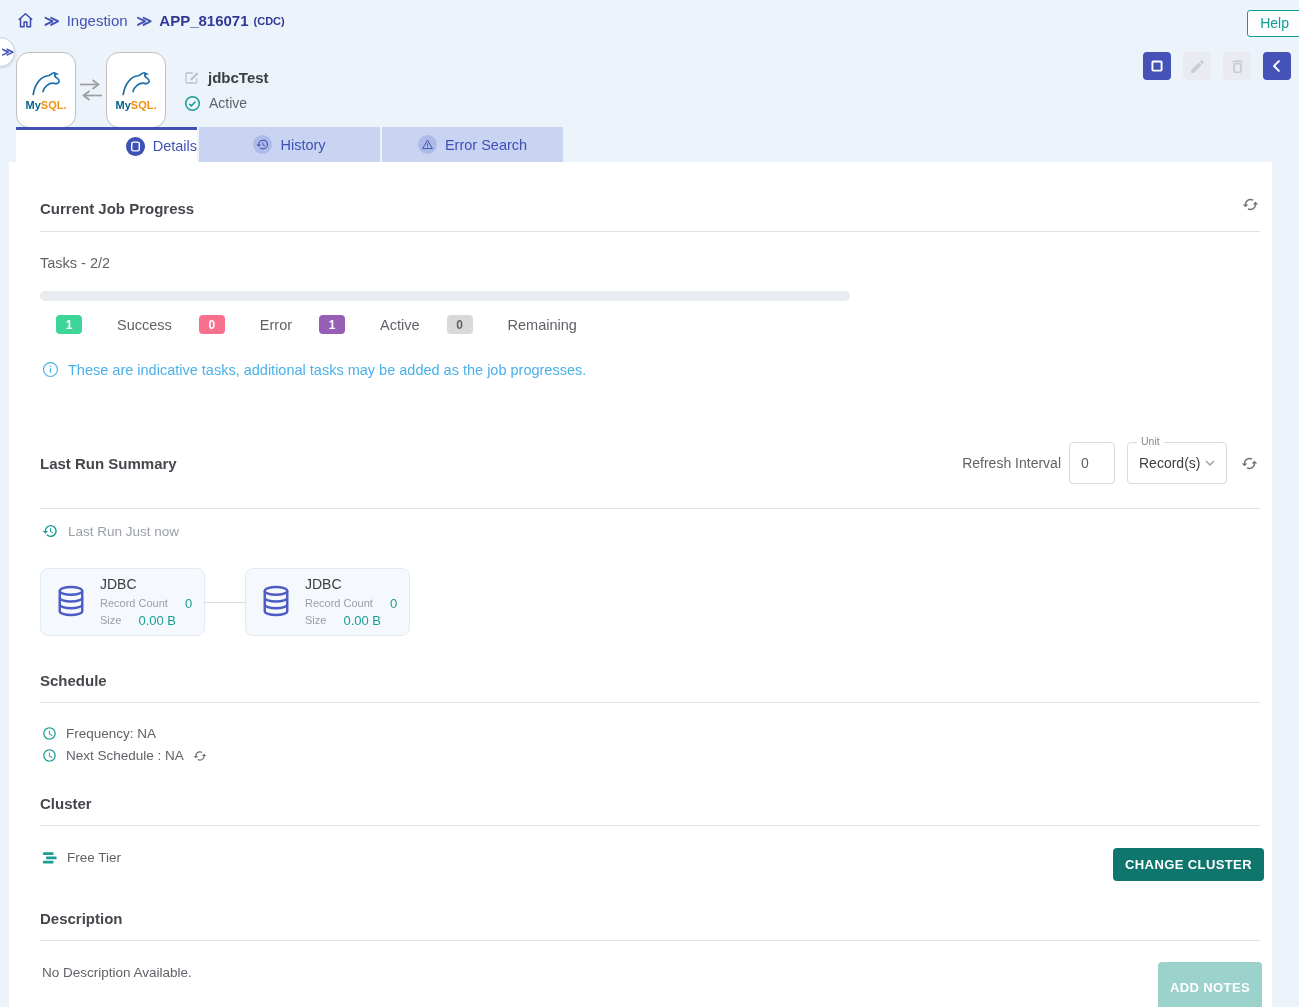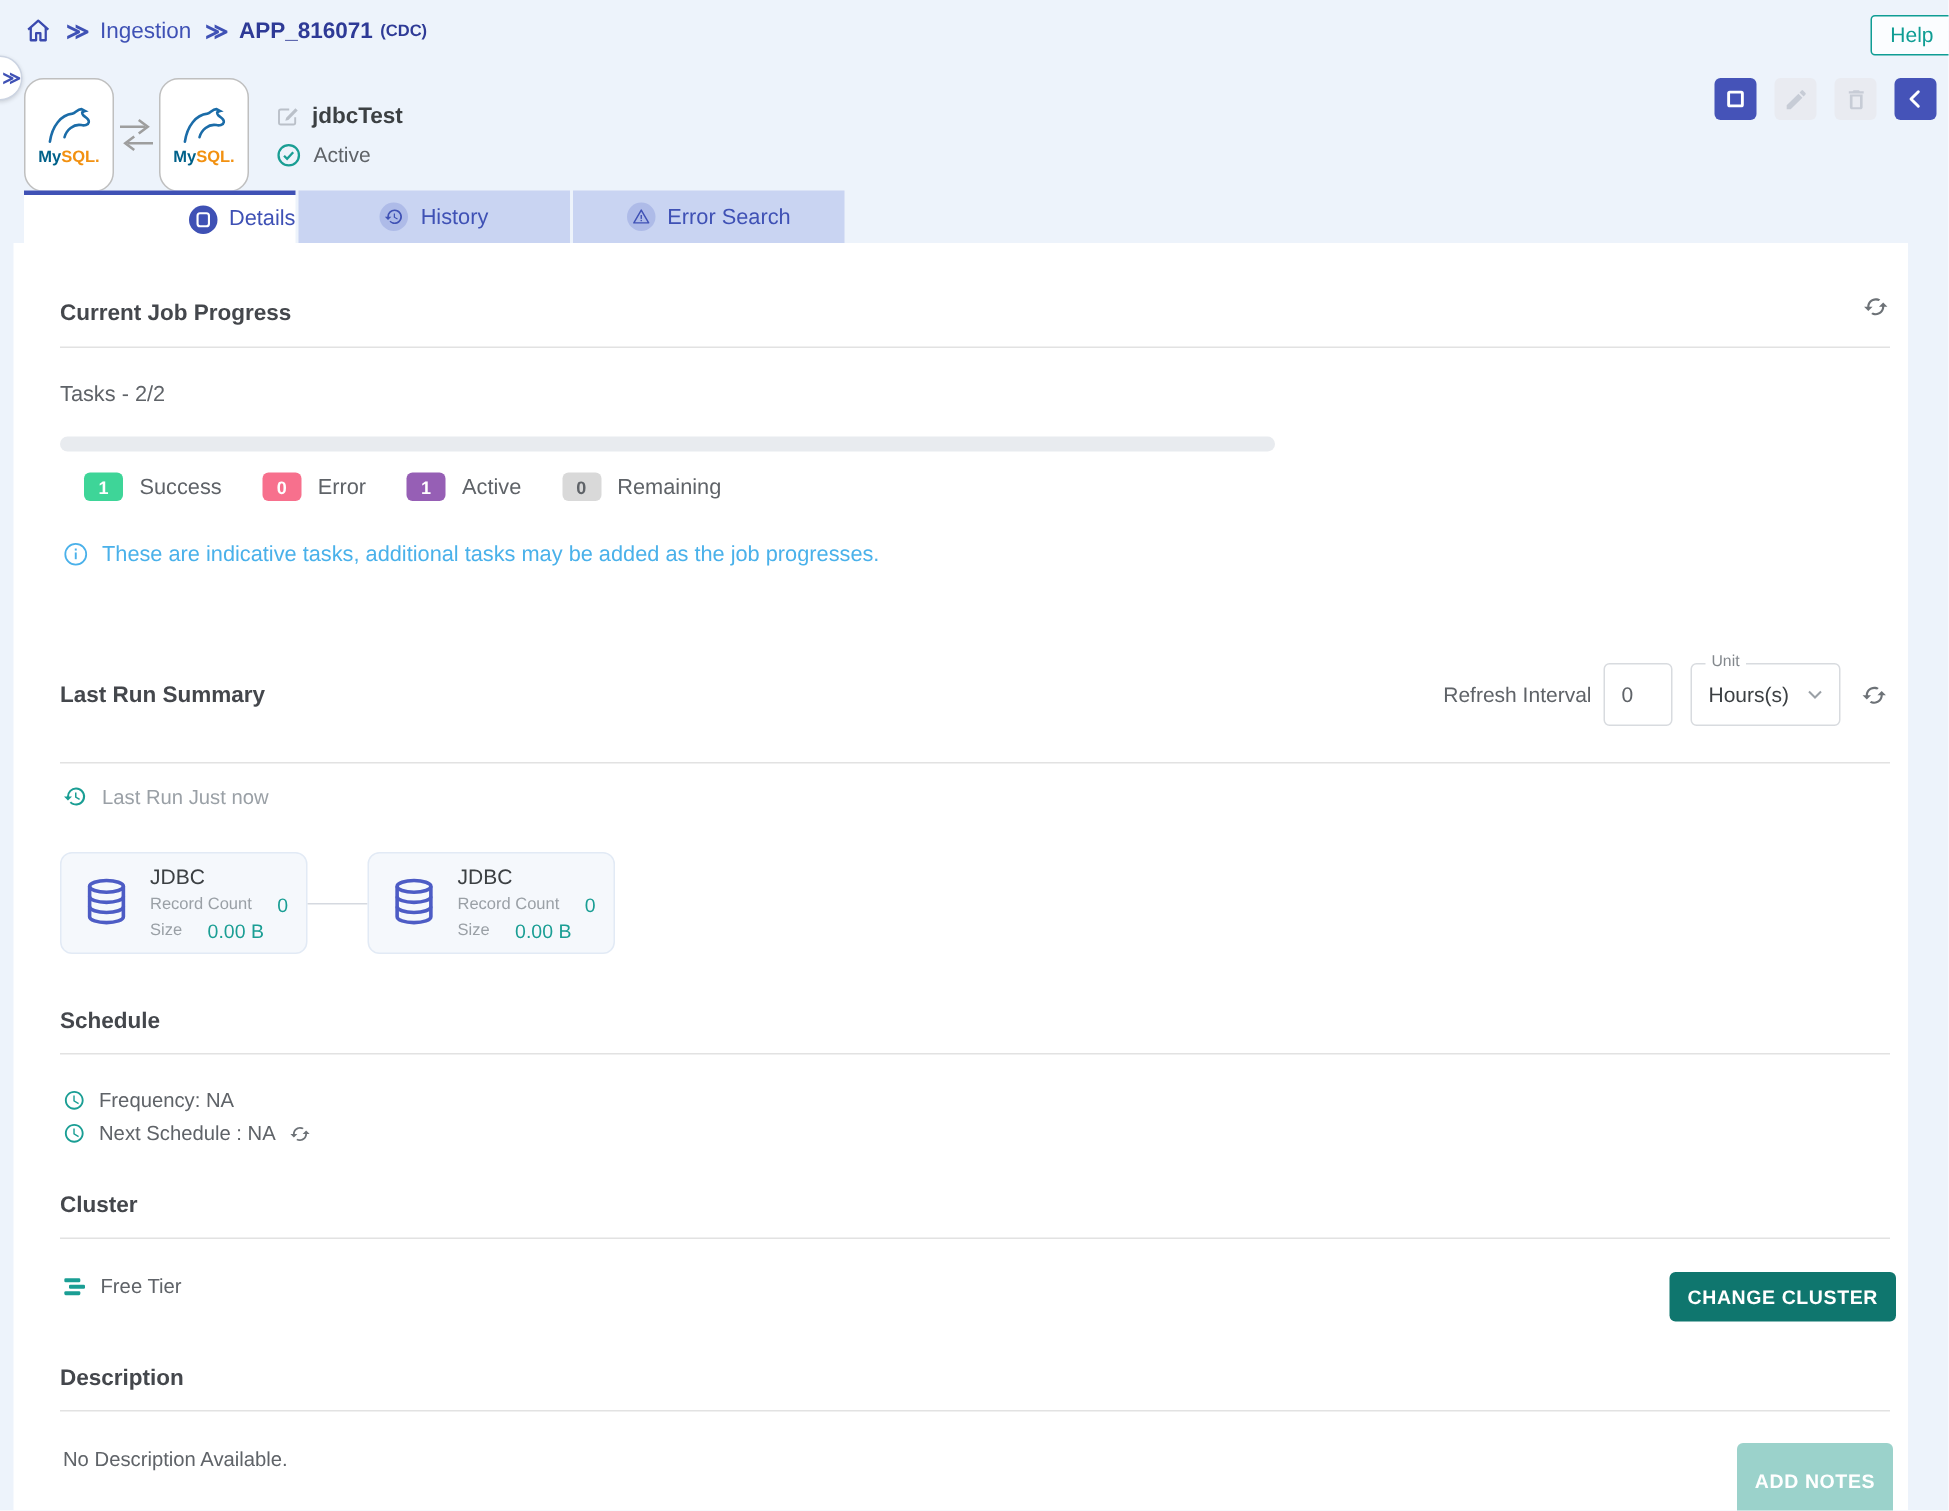--- a/index.html
+++ b/index.html
@@ -93,21 +93,21 @@
   .legend .grp { display:flex; align-items:center; gap:11px; margin-right:27px; }
   .badge {
     min-width:26px; height:19px; padding:0 6px; border-radius:4px;
     display:flex; align-items:center; justify-content:center;
     color:#fff; font-size:12px; font-weight:bold;
   }
   .badge.success { background:#3ed598; }
   .badge.error { background:#f7708d; }
   .badge.active { background:#965fb5; }
   .badge.remaining { background:#d9d9d9; color:#5f6368; }
-  .legend .lbl { font-size:14.5px; color:#5f6368; }
+  .legend .lbl { font-size:14.5px; color:#5f6368;margin-left:24px; }
 
   .note-line { position:absolute; left:33px; top:199px; display:flex; align-items:center; gap:9px; }
   .note-text { color:#4ab1ea; font-size:14.5px; }
 
   
   .interval-row { position:absolute; right:14px; top:280px; display:flex; align-items:center; }
   .interval-label { font-size:14px; color:#5f6368; margin-right:8px; }
   .interval-input {
     width:46px; height:42px; border:1px solid #d8dbdf; border-radius:4px;
     font-size:14px; color:#5f6368; padding-left:11px; outline:none;
@@ -321,21 +321,21 @@
       </svg>
     <span class="note-text">These are indicative tasks, additional tasks may be added as the job progresses.</span>
   </div>
 
   <div class="sec-title" style="top:293px">Last Run Summary</div>
   <div class="interval-row">
     <span class="interval-label">Refresh Interval</span>
     <input class="interval-input" value="0" style="">
     <div class="unit-select">
       <span class="unit-float">Unit</span>
-      <span class="unit-value">Hours(s)</span>
+      <span class="unit-value">Record(s)</span>
       <svg width="16" height="16" viewBox="0 0 20 20" fill="none" stroke="#9aa0a6" stroke-width="1.7">
           <path d="M5 7.5 L10 12.5 L15 7.5"></path>
         </svg>
     </div>
     <button class="refresh-btn interval-refresh">
       <svg width="17" height="17" viewBox="0 0 24 24" fill="#6d7277">
           <path d="M19 8l-4 4h3c0 3.31-2.69 6-6 6-1.01 0-1.97-.25-2.8-.7l-1.46 1.46C8.97 19.54 10.43 20 12 20c4.42 0 8-3.58 8-8h3l-4-4zM6 12c0-3.31 2.69-6 6-6 1.01 0 1.97.25 2.8.7l1.46-1.46C15.03 4.46 13.57 4 12 4c-4.42 0-8 3.58-8 8H1l4 4 4-4H6z"></path>
         </svg>
     </button>
   </div>

